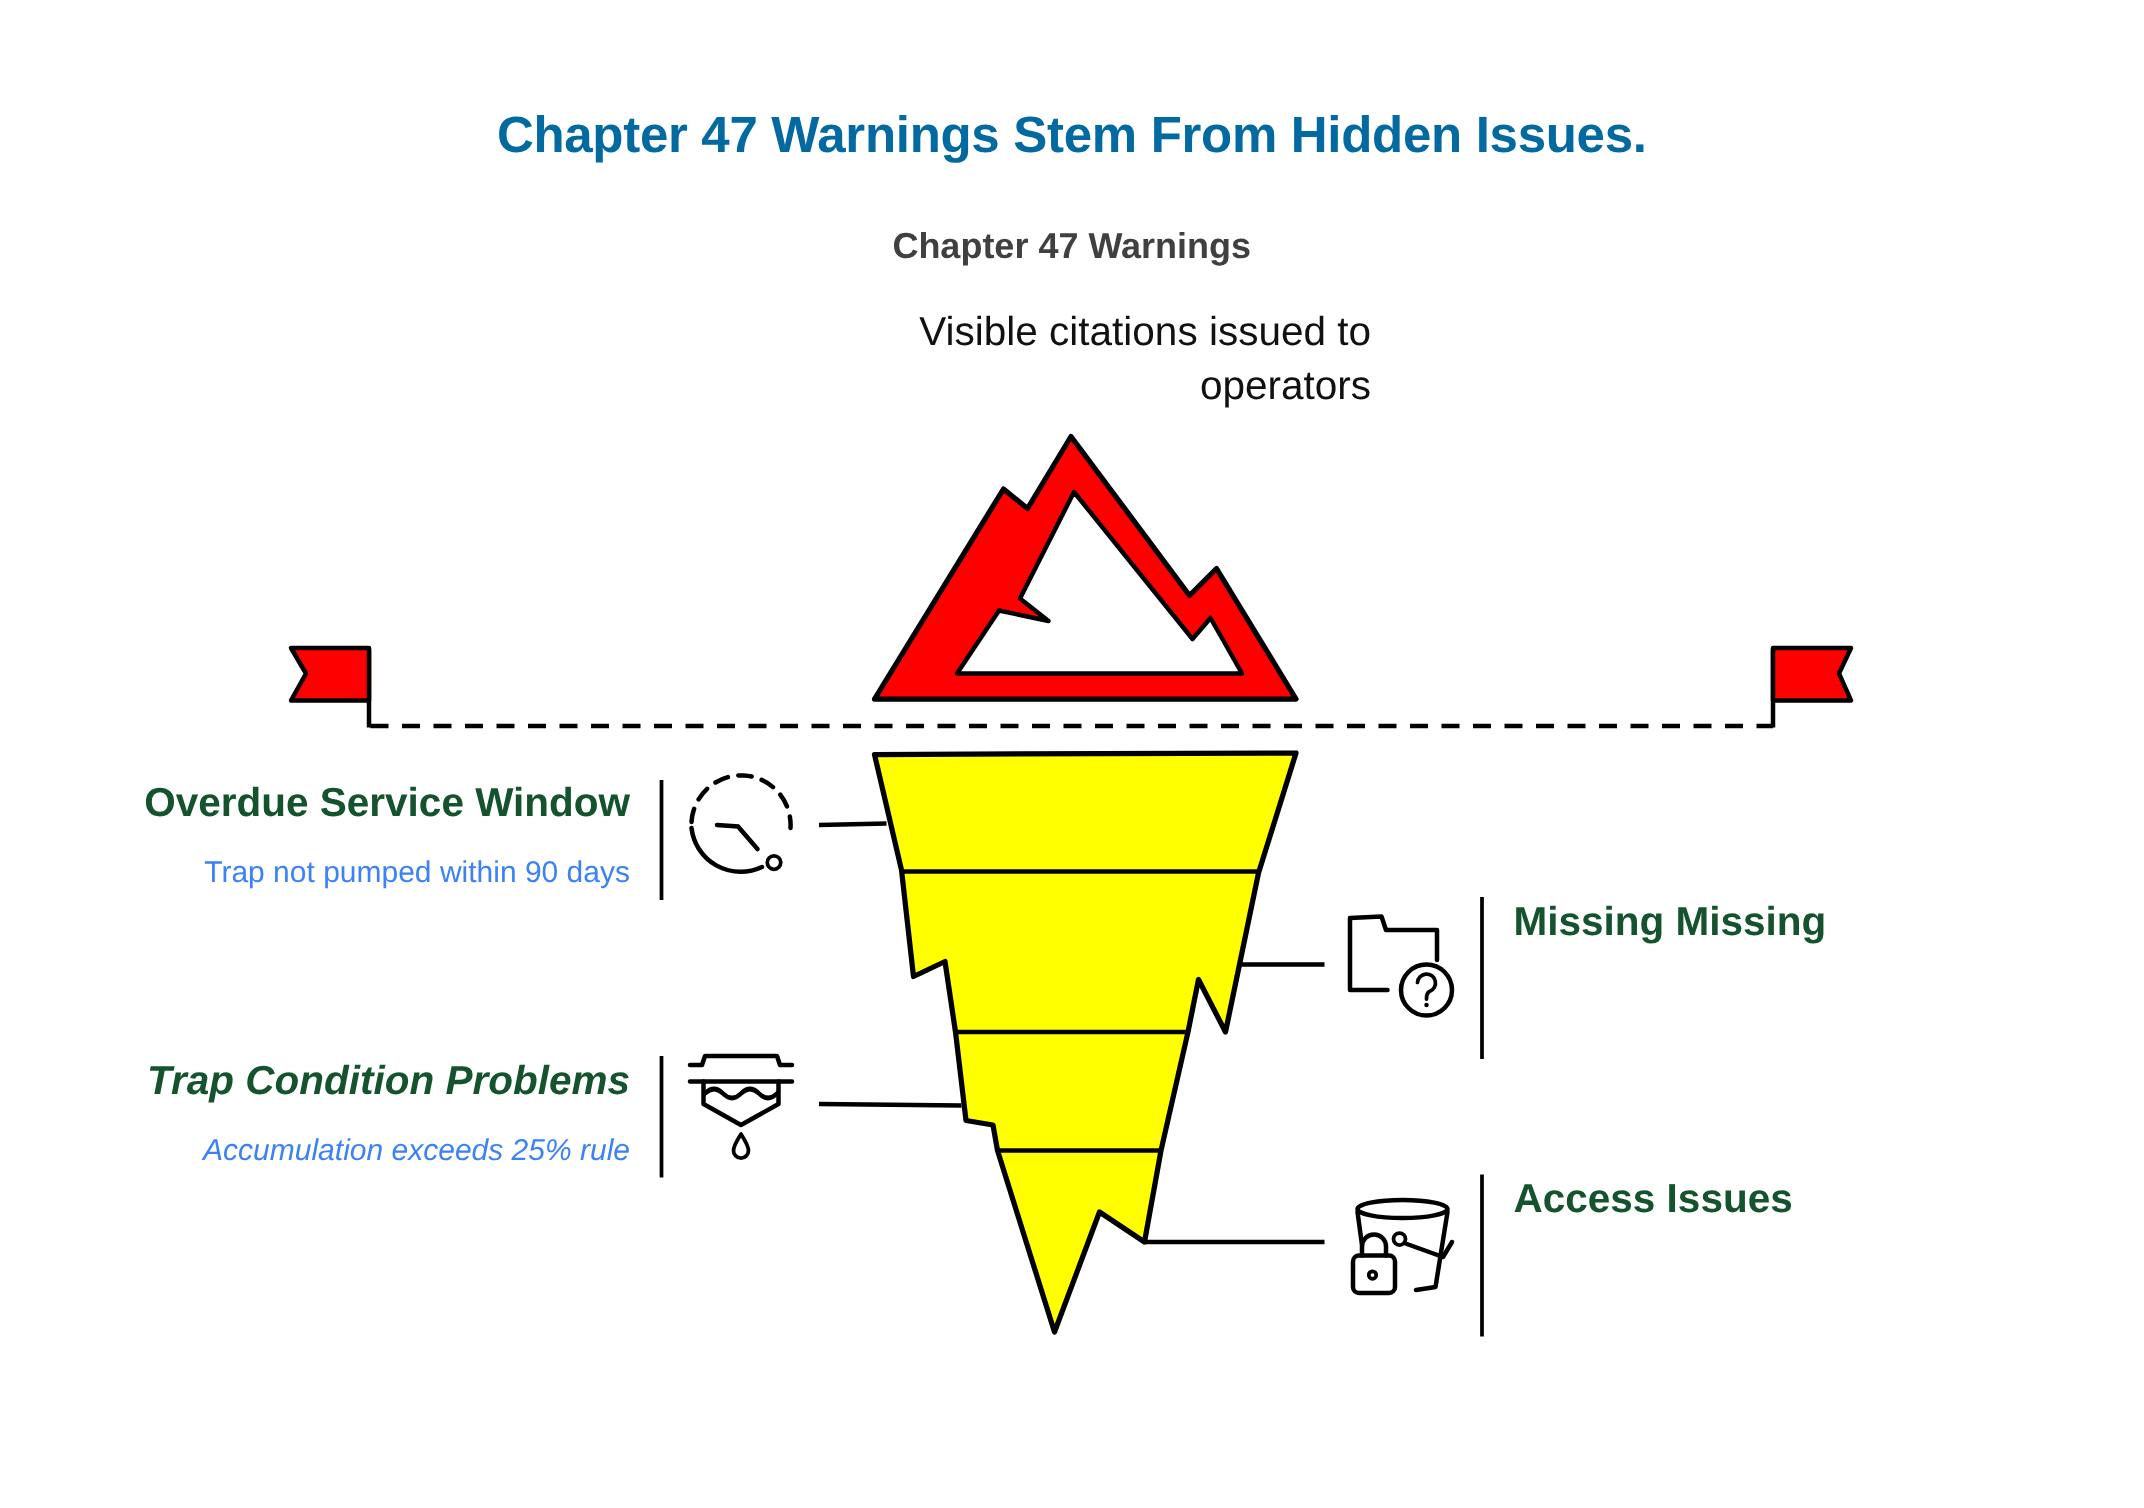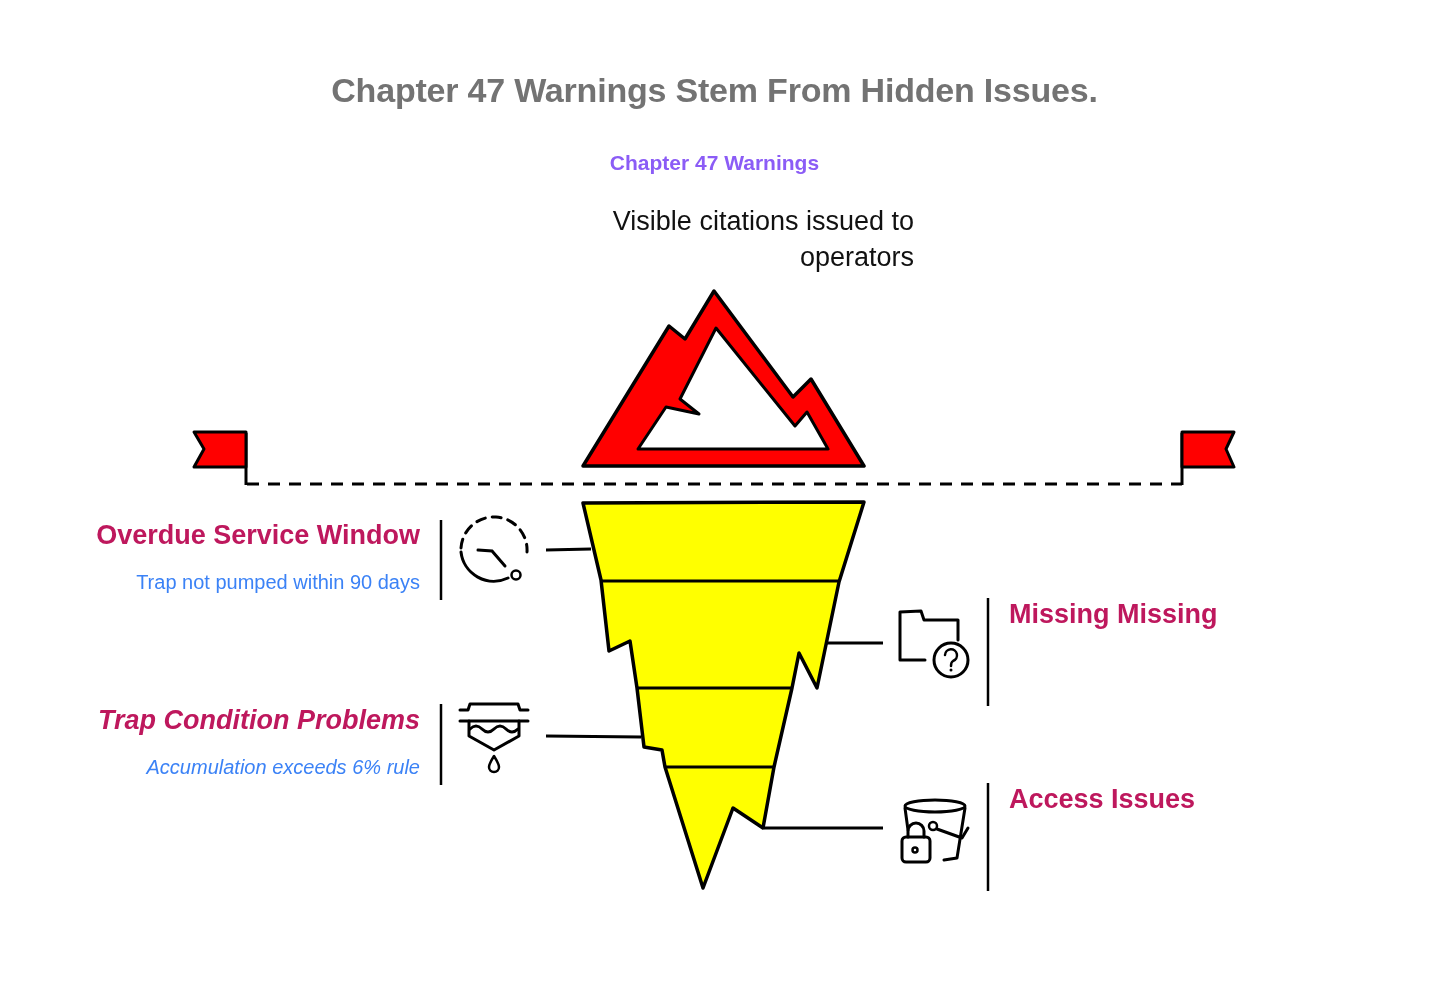--- a/index.html
+++ b/index.html
@@ -1,21 +1,21 @@
 <!DOCTYPE html>
 <html><head>
 <meta charset="utf-8">
 <style>
   html, body { margin:0; padding:0; background:#ffffff; }
   body { width:1429px; height:1005px; position:relative; overflow:hidden; font-family:"Liberation Sans", sans-serif; }
   .abs { position:absolute; }
-  .title { left:0; width:1429px; top:71px; text-align:center; color:#737373; font-weight:bold; font-size:34px; letter-spacing:-0.2px; }
-  .top-heading { left:0; width:1429px; top:151px; text-align:center; color:#8b5cf6; font-weight:bold; font-size:21px; }
+  .title { left:0; width:1429px; top:71px; text-align:center; color:#0369a1; font-weight:bold; font-size:34px; letter-spacing:-0.2px; }
+  .top-heading { left:0; width:1429px; top:151px; text-align:center; color:#404040; font-weight:bold; font-size:24px; }
   .top-desc { left:514px; width:400px; top:203px; text-align:right; color:#111; font-size:27px; line-height:36px; }
-  .lbl-h { color:#be185d; font-weight:bold; font-size:27px; white-space:nowrap; }
+  .lbl-h { color:#14532d; font-weight:bold; font-size:27px; white-space:nowrap; }
   .lbl-d { color:#3b82f6; font-size:20px; line-height:26px; }
   .right { text-align:right; }
   svg.scene { position:absolute; left:0; top:0; }
 </style>
 </head>
 <body>
 
 <div class="abs title">Chapter 47 Warnings Stem From Hidden Issues.</div>
 <div class="abs top-heading">Chapter 47 Warnings</div>
 <div class="abs top-desc">Visible citations issued to operators</div>
@@ -96,21 +96,21 @@
   </g>
 </svg>
 
 <div class="abs right" style="left:60px; width:360px; top:520px;">
   <div class="lbl-h">Overdue Service Window</div>
   <div class="lbl-d" style="margin-top:18px;">Trap not pumped within 90 days</div>
 </div>
 
 <div class="abs right" style="left:60px; width:360px; top:705px;font-style:italic;">
   <div class="lbl-h">Trap Condition Problems</div>
-  <div class="lbl-d" style="margin-top:18px;">Accumulation exceeds 6% rule</div>
+  <div class="lbl-d" style="margin-top:18px;">Accumulation exceeds 25% rule</div>
 </div>
 
 <div class="abs" style="left:1009px; width:330px; top:599px;">
   <div class="lbl-h">Missing Missing</div>
 </div>
 
 <div class="abs" style="left:1009px; width:260px; top:784px;">
   <div class="lbl-h">Access Issues</div>
 </div>
 

